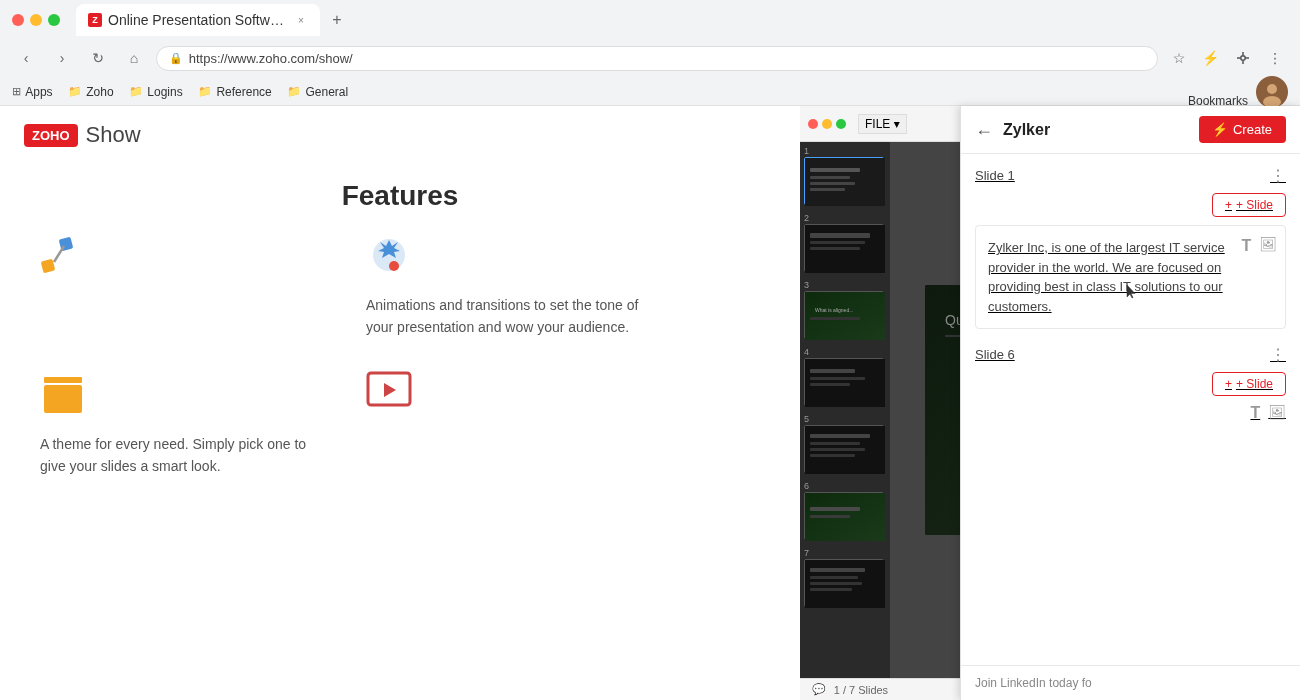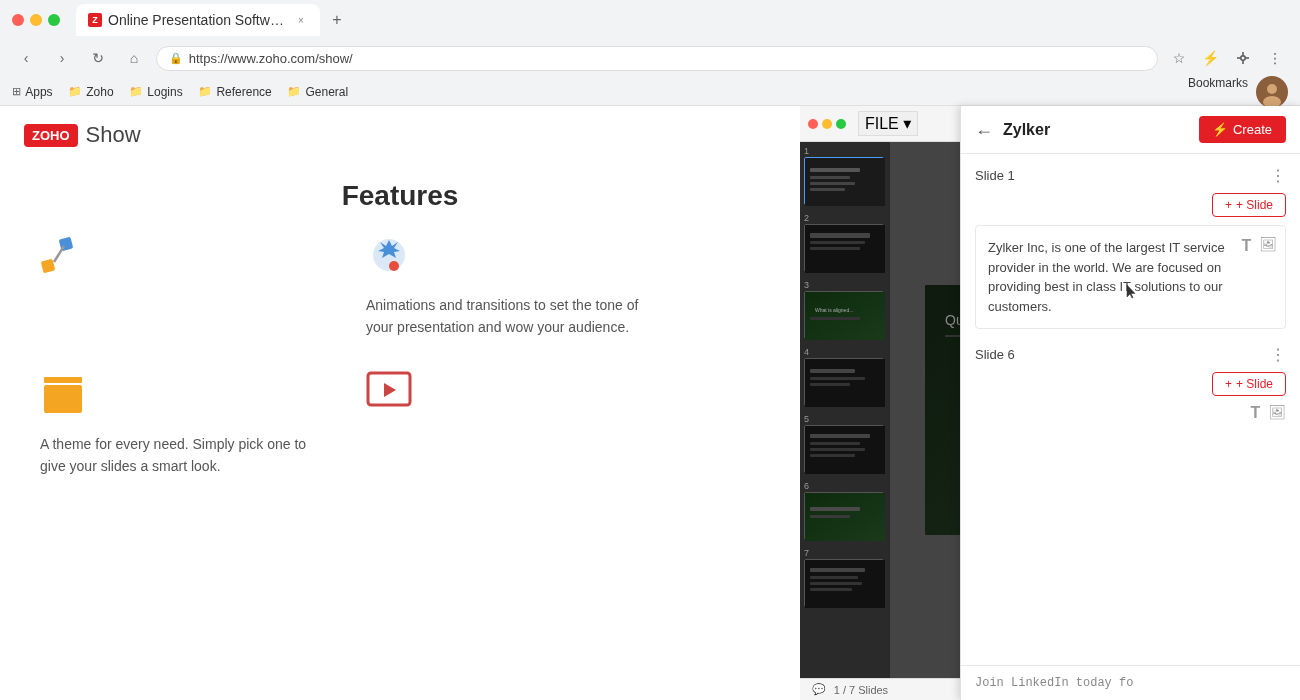--- a/index.html
+++ b/index.html
@@ -20,21 +20,21 @@
     .address-bar { display: flex; align-items: center; padding: 4px 12px 6px; gap: 8px; background: #f1f3f4; }
     .nav-btn { width: 28px; height: 28px; border-radius: 50%; display: flex; align-items: center; justify-content: center; color: #666; font-size: 14px; cursor: pointer; }
     .url-bar { flex: 1; background: #fff; border: 1px solid #ddd; border-radius: 20px; padding: 4px 12px; font-size: 13px; color: #444; display: flex; align-items: center; gap: 6px; }
     .url-lock { color: #888; font-size: 11px; }
     .browser-actions { display: flex; gap: 6px; align-items: center; }
     .browser-action-btn { width: 26px; height: 26px; border-radius: 50%; display: flex; align-items: center; justify-content: center; color: #666; font-size: 14px; cursor: pointer; }
 
     .bookmarks-bar { display: flex; align-items: center; padding: 2px 12px; gap: 16px; background: #f1f3f4; border-bottom: 1px solid #e0e0e0; height: 28px; font-size: 12px; }
     .bookmark-item { display: flex; align-items: center; gap: 4px; color: #333; cursor: pointer; font-size: 12px; }
     .bookmark-icon { font-size: 11px; color: #666; }
-    .bookmarks-right { margin-left: auto; display: flex; align-items: flex-start; gap: 8px; }
+    .bookmarks-right { margin-left: auto; display: flex; align-items: flex-end; gap: 8px; }
     .bookmarks-label { font-size: 12px; color: #333; }
 
     
     .main-content { display: flex; height: calc(700px - 40px - 38px - 28px); position: relative; }
 
     
     .zoho-page { flex: 1; background: #fff; overflow: hidden; position: relative; }
     .zoho-header { padding: 16px 24px; display: flex; align-items: center; gap: 12px; }
     .zoho-logo { display: flex; align-items: center; gap: 8px; }
     .zoho-logo-img { background: #e31e24; color: #fff; font-weight: bold; font-size: 13px; padding: 4px 8px; border-radius: 4px; }
@@ -47,21 +47,21 @@
     .feature-desc { font-size: 14px; color: #555; line-height: 1.6; }
 
     
     .pres-editor { width: 500px; background: #333; display: flex; flex-direction: column; }
     .pres-toolbar { background: #f5f5f5; border-bottom: 1px solid #ddd; padding: 4px 8px; display: flex; align-items: center; gap: 8px; height: 36px; }
     .pres-dots { display: flex; gap: 4px; margin-right: 4px; }
     .pres-dot { width: 10px; height: 10px; border-radius: 50%; }
     .pres-dot-red { background: #ff5f57; }
     .pres-dot-yellow { background: #febc2e; }
     .pres-dot-green { background: #28c840; }
-    .pres-file-btn { background: #f0f0f0; border: 1px solid #ddd; border-radius: 0; padding: 2px 6px; font-size: 16px; cursor: pointer; display: flex; align-items: center; gap: 2px; }
+    .pres-file-btn { background: #f0f0f0; border: 1px solid #ddd; border-radius: 0; padding: 2px 6px; font-size: 12px; cursor: pointer; display: flex; align-items: center; gap: 2px; }
     .pres-title { font-size: 12px; color: #333; flex: 1; text-align: center; }
     .pres-slide-btn { background: #f0f0f0; border: 1px solid #ddd; border-radius: 4px; padding: 2px 8px; font-size: 11px; cursor: pointer; display: flex; align-items: center; gap: 4px; }
     .pres-actions { display: flex; gap: 4px; margin-left: auto; }
     .pres-action-btn { width: 22px; height: 22px; display: flex; align-items: center; justify-content: center; color: #666; font-size: 14px; cursor: pointer; }
 
     .pres-main { display: flex; flex: 1; overflow: hidden; }
     .pres-slides { width: 90px; background: #2a2a2a; overflow-y: auto; }
     .pres-slide-item { padding: 4px; cursor: pointer; }
     .pres-slide-item-num { color: #999; font-size: 9px; margin-bottom: 1px; }
     .pres-slide-thumbnail { width: 80px; height: 48px; border-radius: 2px; border: 1px solid #555; }
@@ -73,29 +73,29 @@
     .pres-footer { background: #f5f5f5; border-top: 1px solid #ddd; padding: 4px 12px; display: flex; align-items: center; gap: 8px; font-size: 11px; color: #666; }
     .pres-footer-right { margin-left: auto; display: flex; align-items: center; gap: 8px; }
 
     
     .zylker-panel { width: 340px; background: #fff; border-left: 1px solid #e0e0e0; display: flex; flex-direction: column; box-shadow: -2px 0 8px rgba(0,0,0,0.15); z-index: 10; position: absolute; right: 0; top: 0; bottom: 0; }
     .zylker-header { display: flex; align-items: center; padding: 10px 14px; border-bottom: 1px solid #e8e8e8; gap: 10px; }
     .zylker-back { color: #555; font-size: 18px; cursor: pointer; }
     .zylker-title { font-size: 16px; font-weight: 600; color: #222; flex: 1; }
     .zylker-create-btn { background: #e31e24; color: #fff; border: none; border-radius: 4px; padding: 6px 14px; font-size: 13px; font-weight: 500; cursor: pointer; display: flex; align-items: center; gap: 4px; }
 
-    .zylker-body { flex: 1; overflow-y: auto; padding: 12px 14px; }
+    .zylker-body { flex: 1; overflow-y: auto; padding: 12px 14px; text-decoration: underline; }
     .slide-section { margin-bottom: 16px; }
     .slide-section-header { display: flex; align-items: center; justify-content: space-between; margin-bottom: 8px; }
     .slide-section-title { font-size: 13px; color: #444; font-weight: 500; }
     .slide-section-menu { color: #888; font-size: 16px; cursor: pointer; }
     .slide-add-btn { background: #fff; border: 1px solid #e31e24; color: #e31e24; border-radius: 4px; padding: 4px 12px; font-size: 12px; cursor: pointer; display: flex; align-items: center; gap: 4px; }
     .slide-content-area { min-height: 80px; border: 1px solid #e8e8e8; border-radius: 4px; padding: 12px; font-size: 13px; color: #444; line-height: 1.5; position: relative; }
 
-    .zylker-footer { padding: 10px 14px; border-top: 1px solid #e8e8e8; font-size: 12px; color: #888; font-family: Liberation Mono, monospace; }
+    .zylker-footer { padding: 10px 14px; border-top: 1px solid #e8e8e8; font-size: 12px; color: #888; }
 
     .whats-new-btn { position: absolute; bottom: 20px; right: 20px; background: #1a1a1a; color: #fff; border: none; padding: 10px 16px; font-size: 13px; cursor: pointer; display: flex; align-items: center; gap: 6px; border-radius: 2px; }
   </style>
 </head>
 <body>
 
 <div>
 
   <div class="title-bar">
     <div class="traffic-lights">

